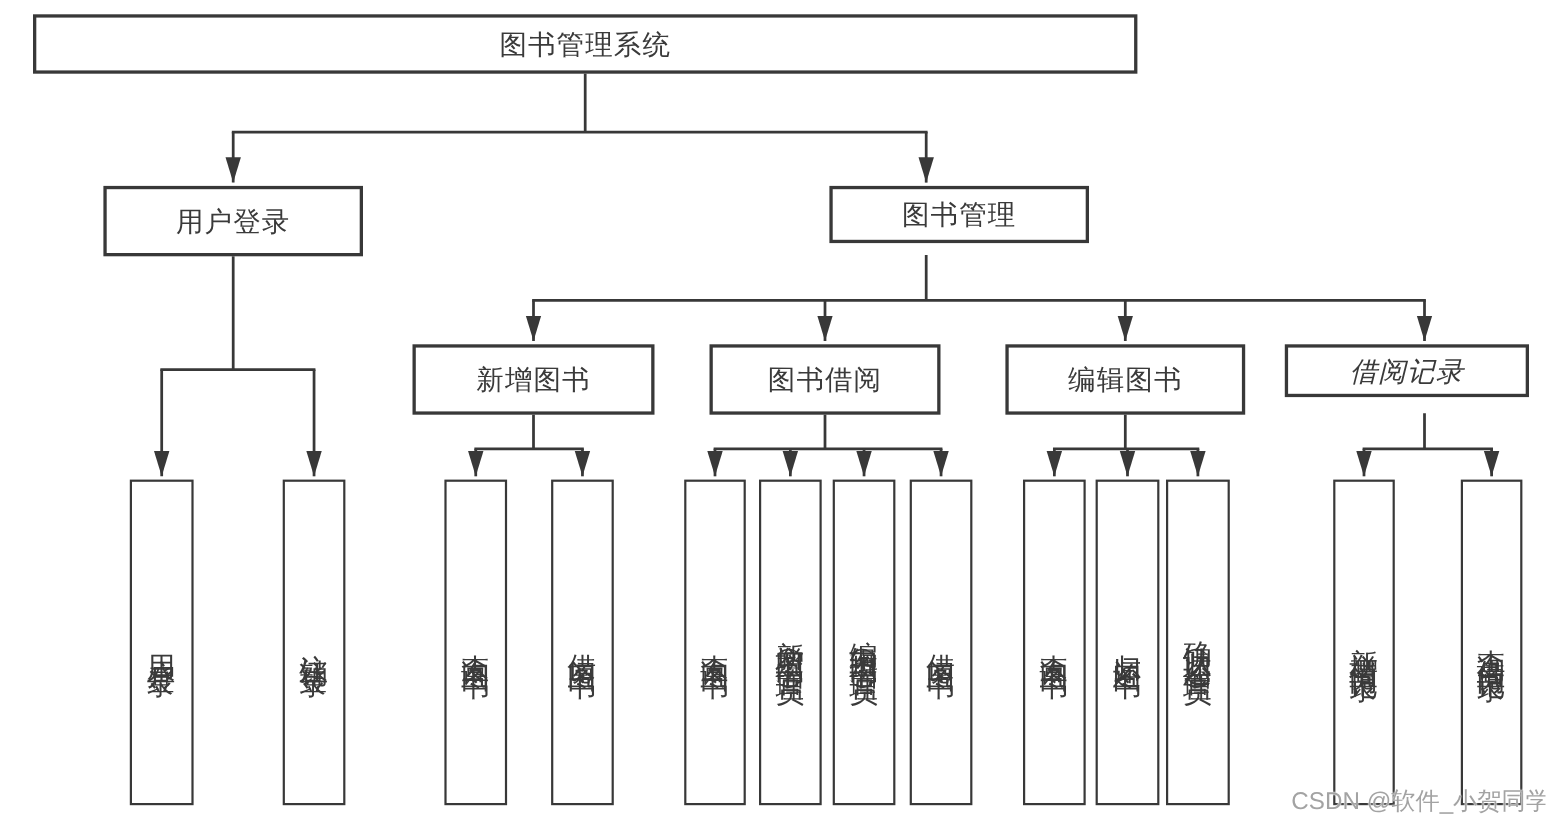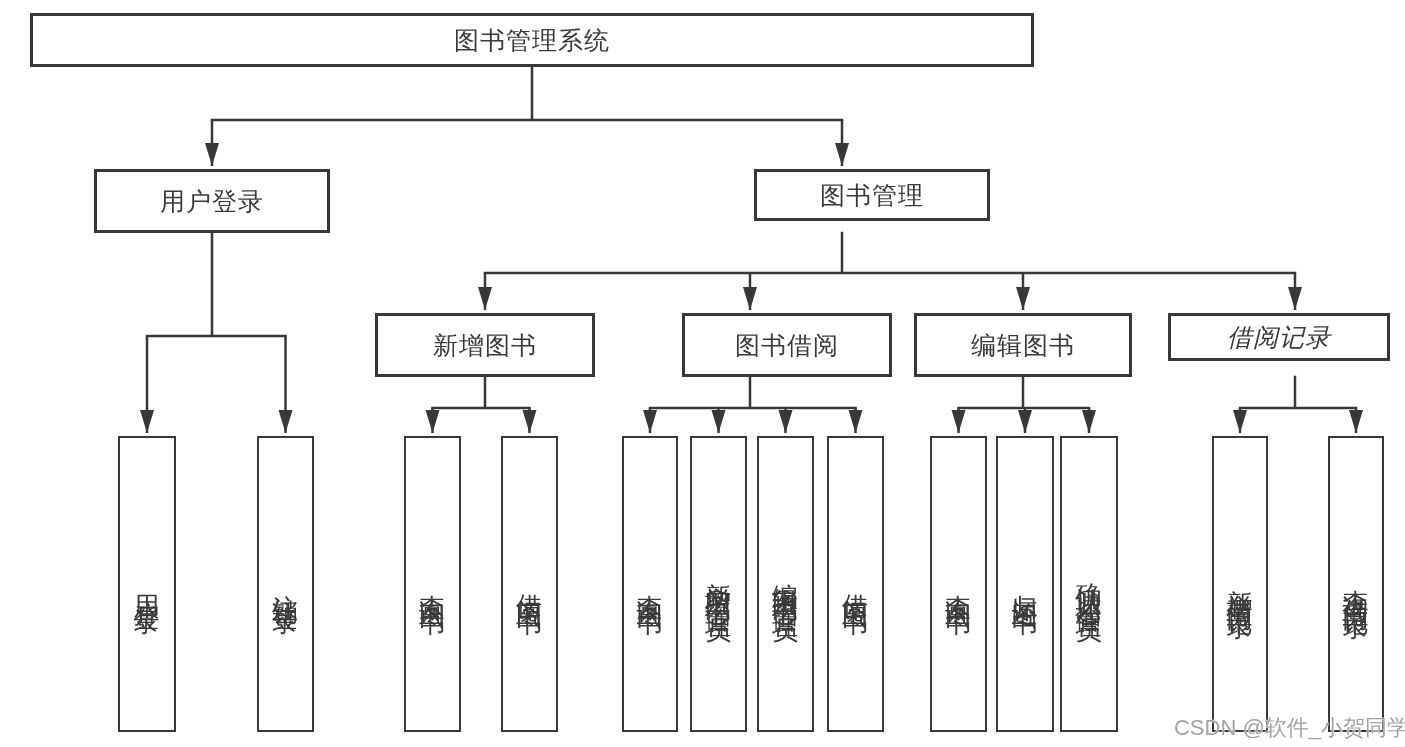--- a/index.html
+++ b/index.html
@@ -19,21 +19,21 @@
   .leaf{border-width:2.5px;top:436px;height:296px;}
   .vt{
     writing-mode:vertical-rl;text-orientation:mixed;
     font-size:26px;line-height:1;letter-spacing:5px;
   }
   
   .p-root{left:18px;top:13px;width:1004px;height:54px;}
   .p-l2a{left:82px;top:169px;width:236px;height:64px;}
   .p-l2b{left:742px;top:169px;width:236px;height:52px;}
   .p-g1{left:363px;top:313px;width:220px;height:64px;}
-  .p-g2{left:670px;top:313px;width:210px;height:64px;}
+  .p-g2{left:633px;top:313px;width:210px;height:64px;}
   .p-g3{left:902px;top:313px;width:218px;height:64px;}
   .p-g4{left:1156px;top:313px;width:222px;height:48px;font-style:italic;}
   .p-f1{left:106px;width:58px;}
   .p-f2{left:245px;width:57px;}
   .p-f3{left:392px;width:57px;}
   .p-f4{left:489px;width:57px;}
   .p-f5{left:610px;width:56px;}
   .p-f6{left:678px;width:57px;}
   .p-f7{left:745px;width:57px;}
   .p-f8{left:815px;width:57px;}

